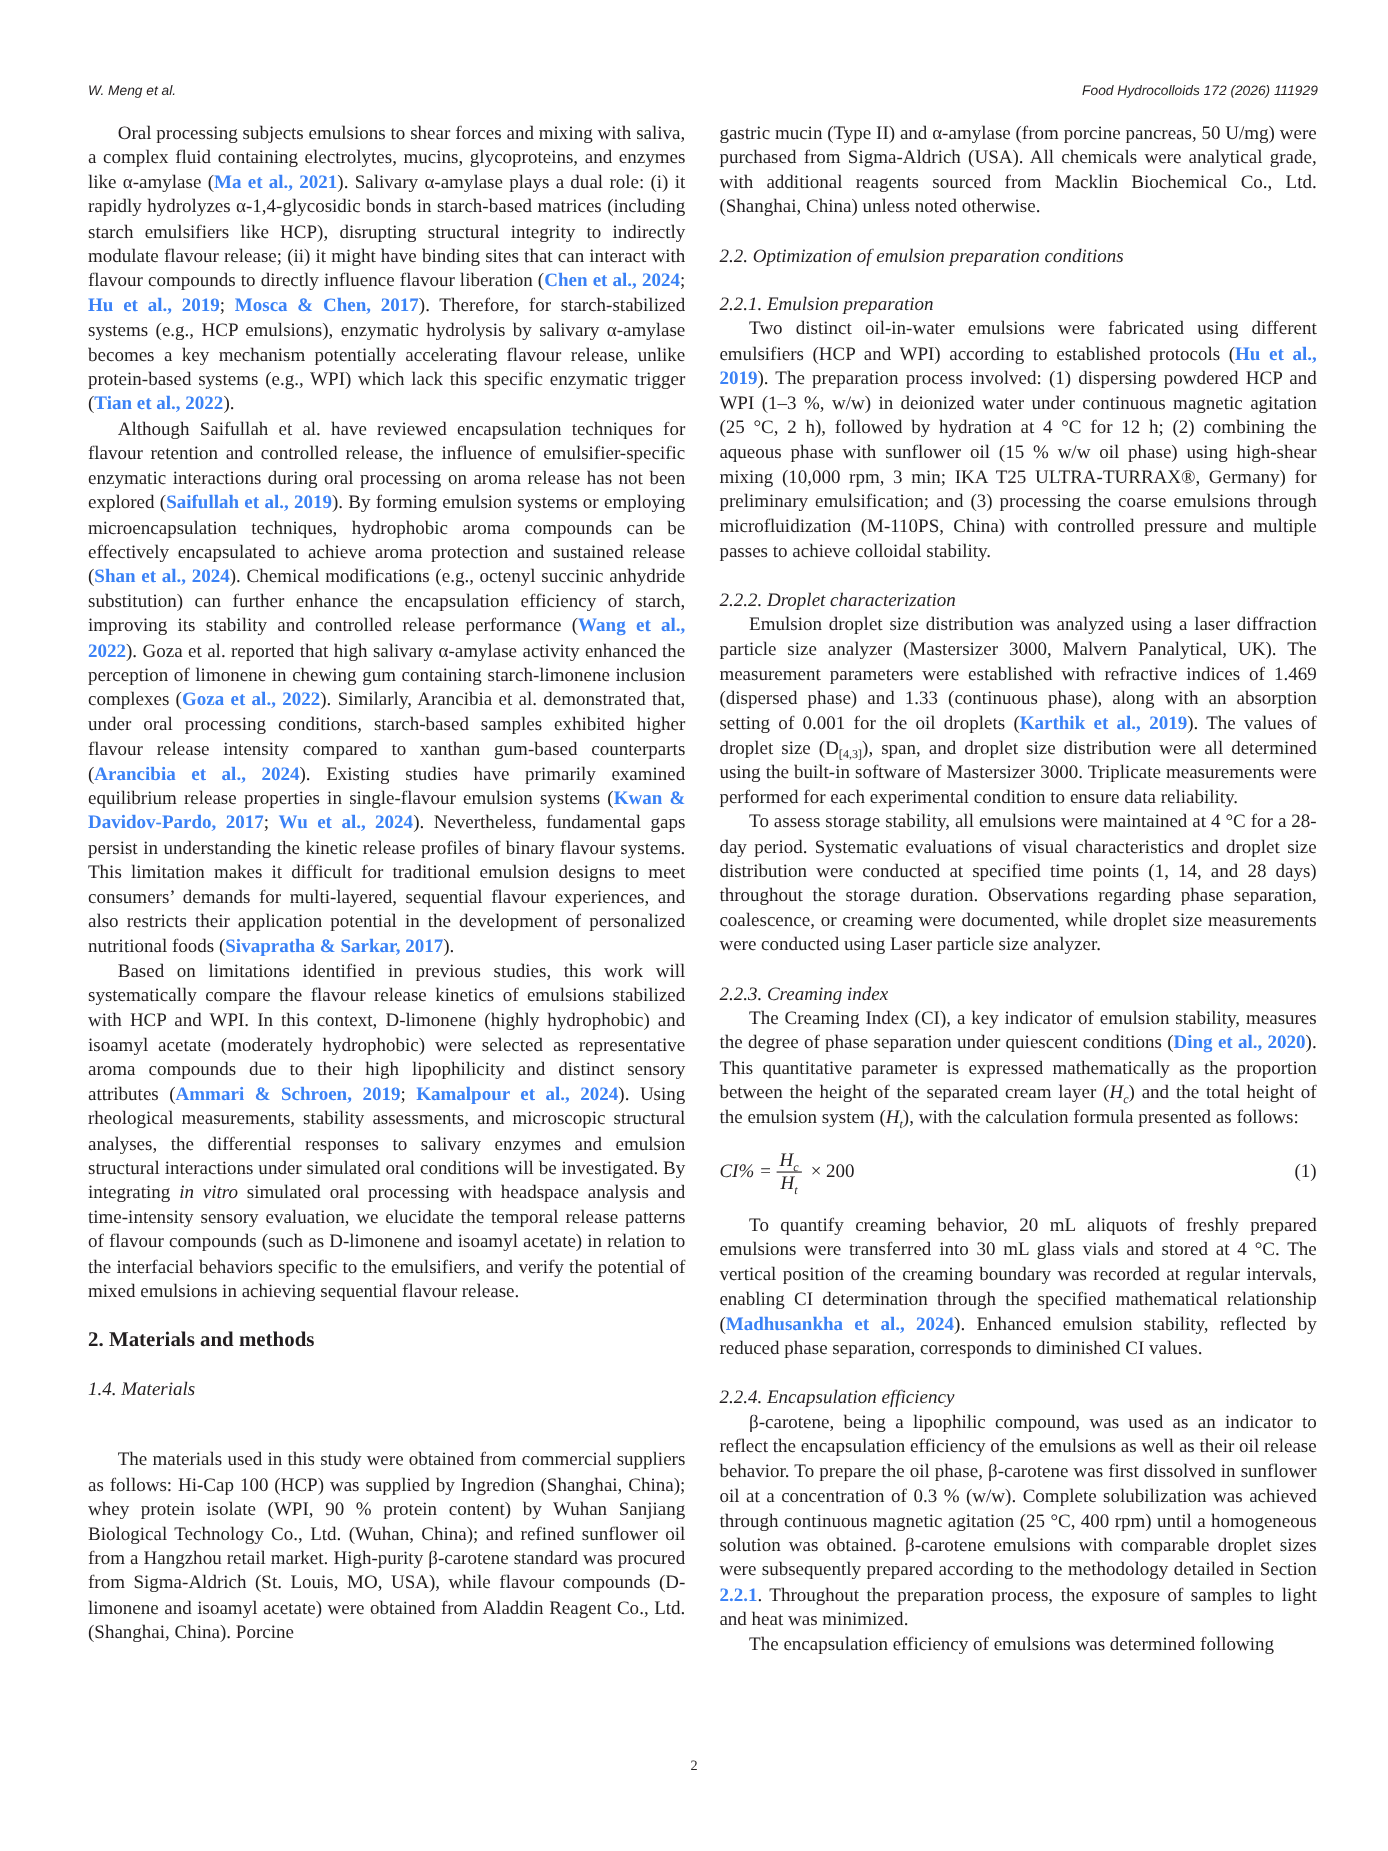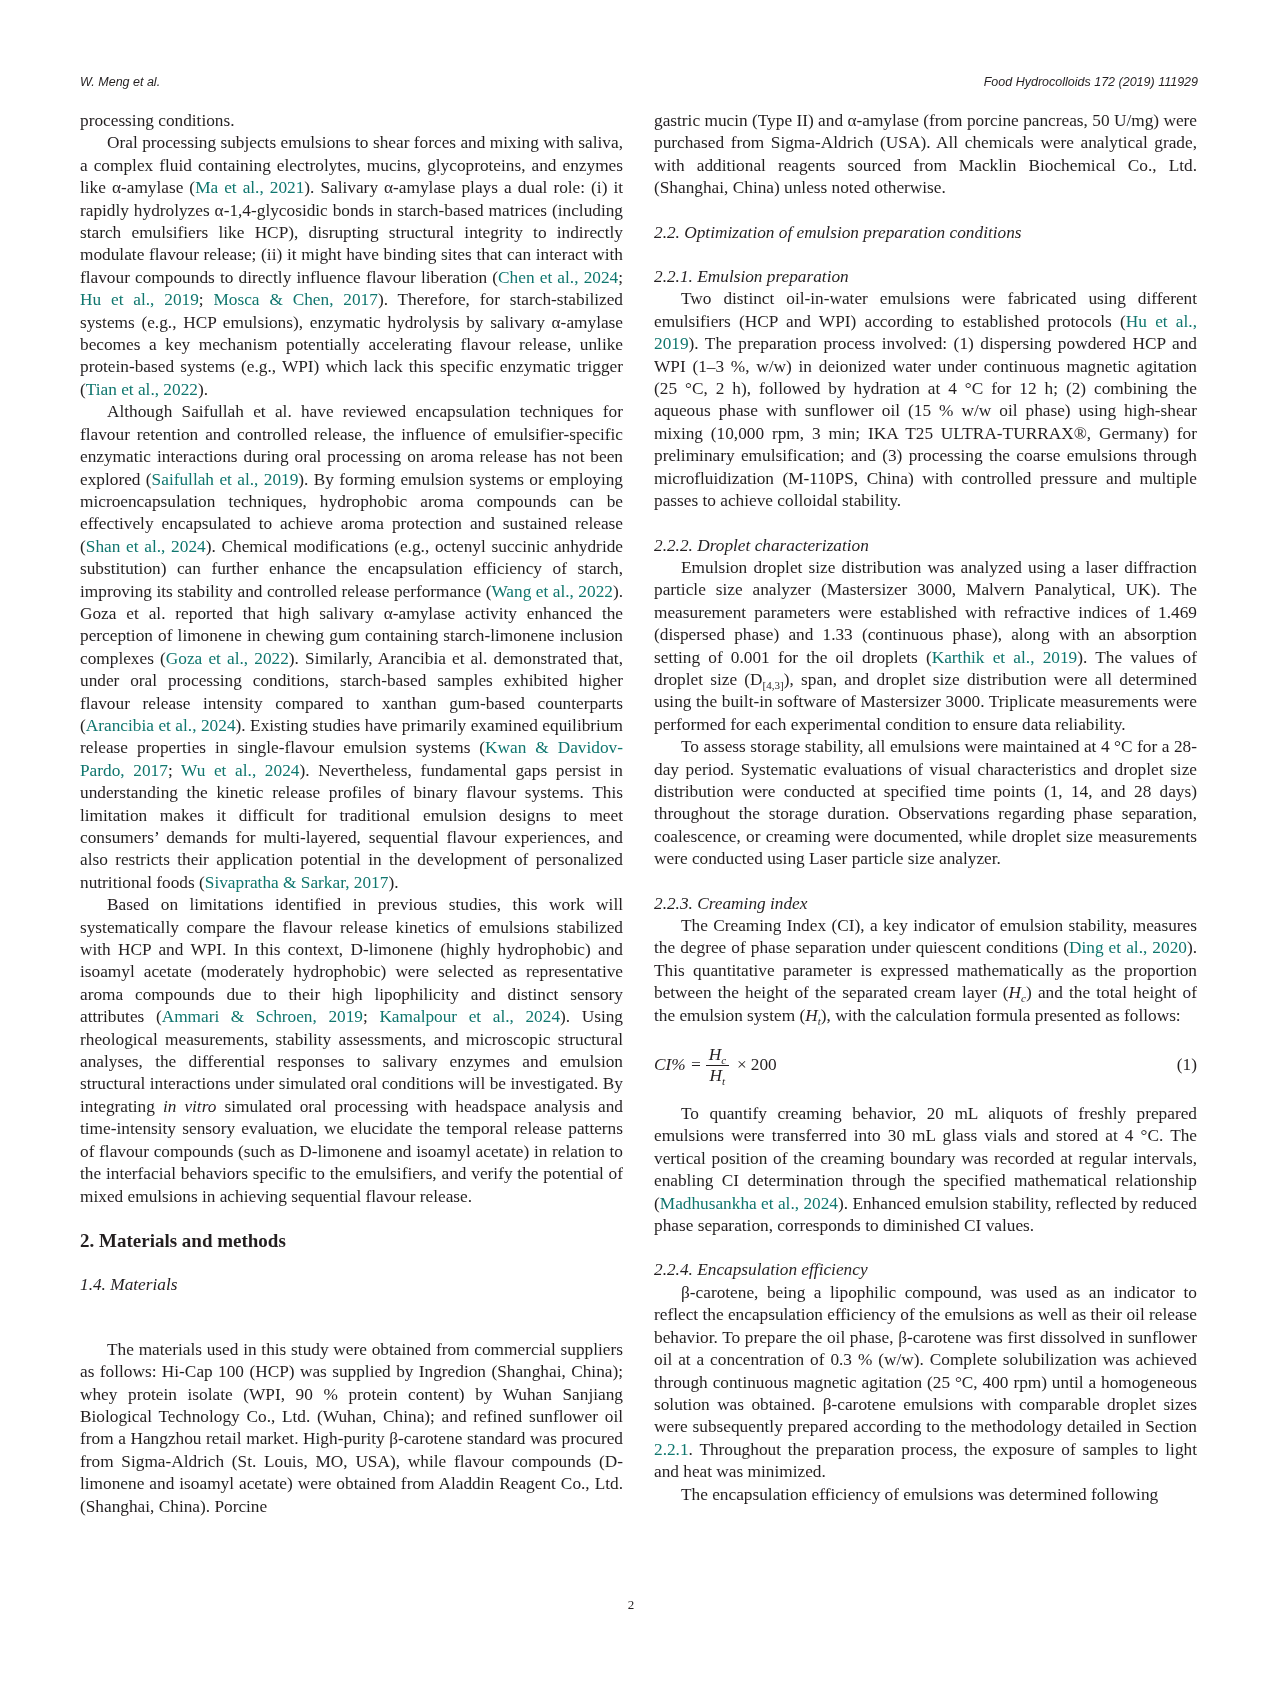--- a/index.html
+++ b/index.html
@@ -8,21 +8,21 @@
   .running-head { position: absolute; top: 75px; font-family: Liberation Sans, sans-serif;
          font-style: italic; font-size: 12.5px; color: #231f20; }
   .rh-left { left: 80px; }
   .rh-right { right: 64px; }
   .col { position: absolute; top: 110px; width: 543px; font-family: "Liberation Serif", serif;
          font-size: 17.3px; line-height: 22.4px; text-align: justify; hyphens: auto; }
   .col-left { left: 80px; }
   .col-right { left: 654px; }
   p { margin: 0; }
   p.indent { text-indent: 27px; }
-  .link { color: #0f766e; }
+  .link { color: #3b82f6; font-weight: bold; }
   .sec-h { font-weight: bold; font-size: 19px; margin: 22px 0 22px 0; }
   .sub-h { font-style: italic; margin: 0; }
   .subsub-h { font-style: italic; margin: 0; }
   .gap-lg { height: 22px; }
   .gap-md { height: 20px; }
   .eq-row { display: flex; align-items: center; justify-content: space-between; margin: 14px 0 14px 0; height: 48px; }
   .eq { display: flex; align-items: center; font-style: italic; }
   .frac { display: inline-flex; flex-direction: column; align-items: center; margin: 0 4px; line-height: 20px; }
   .frac .num { border-bottom: 1px solid #231f20; padding: 0 3px; }
   .frac .den { padding: 0 3px; }
@@ -30,24 +30,23 @@
   .upright { font-style: normal; }
   .eq-no { font-style: normal; }
   .page-number { position: absolute; top: 1597px; left: 0; width: 1262px; text-align: center;
          font-family: "Liberation Serif", serif; font-size: 13px; }
   sub { font-size: 11px; line-height: 0; }
 </style>
 </head>
 <body>
 
 <div class="running-head rh-left">W. Meng et al.</div>
-<div class="running-head rh-right">Food Hydrocolloids 172 (2019) 111929</div>
+<div class="running-head rh-right">Food Hydrocolloids 172 (2026) 111929</div>
 
 <div class="col col-left">
-  <p>processing conditions.</p>
 
   <p class="indent"><span>Oral processing subjects emulsions to shear forces and mixing with saliva, a complex fluid containing electrolytes, mucins, glycoproteins, and enzymes like α-amylase (</span><span class="link">Ma et al., 2021</span><span>). Salivary α-amylase plays a dual role: (i) it rapidly hydrolyzes α-1,4-glycosidic bonds in starch-based matrices (including starch emulsifiers like HCP), disrupting structural integrity to indirectly modulate flavour release; (ii) it might have binding sites that can interact with flavour compounds to directly influence flavour liberation (</span><span class="link">Chen et al., 2024</span><span>; </span><span class="link">Hu et al., 2019</span><span>; </span><span class="link">Mosca &amp; Chen, 2017</span><span>). Therefore, for starch-stabilized systems (e.g., HCP emulsions), enzymatic hydrolysis by salivary α-amylase becomes a key mechanism potentially accelerating flavour release, unlike protein-based systems (e.g., WPI) which lack this specific enzymatic trigger (</span><span class="link">Tian et al., 2022</span><span>).</span></p>
 
   <p class="indent"><span>Although Saifullah et al. have reviewed encapsulation techniques for flavour retention and controlled release, the influence of emulsifier-specific enzymatic interactions during oral processing on aroma release has not been explored (</span><span class="link">Saifullah et al., 2019</span><span>). By forming emulsion systems or employing microencapsulation techniques, hydrophobic aroma compounds can be effectively encapsulated to achieve aroma protection and sustained release (</span><span class="link">Shan et al., 2024</span><span>). Chemical modifications (e.g., octenyl succinic anhydride substitution) can further enhance the encapsulation efficiency of starch, improving its stability and controlled release performance (</span><span class="link">Wang et al., 2022</span><span>). Goza et al. reported that high salivary α-amylase activity enhanced the perception of limonene in chewing gum containing starch-limonene inclusion complexes (</span><span class="link">Goza et al., 2022</span><span>). Similarly, Arancibia et al. demonstrated that, under oral processing conditions, starch-based samples exhibited higher flavour release intensity compared to xanthan gum-based counterparts (</span><span class="link">Arancibia et al., 2024</span><span>). Existing studies have primarily examined equilibrium release properties in single-flavour emulsion systems (</span><span class="link">Kwan &amp; Davidov-Pardo, 2017</span><span>; </span><span class="link">Wu et al., 2024</span><span>). Nevertheless, fundamental gaps persist in understanding the kinetic release profiles of binary flavour systems. This limitation makes it difficult for traditional emulsion designs to meet consumers’ demands for multi-layered, sequential flavour experiences, and also restricts their application potential in the development of personalized nutritional foods (</span><span class="link">Sivapratha &amp; Sarkar, 2017</span><span>).</span></p>
 
   <p class="indent"><span>Based on limitations identified in previous studies, this work will systematically compare the flavour release kinetics of emulsions stabilized with HCP and WPI. In this context, D-limonene (highly hydrophobic) and isoamyl acetate (moderately hydrophobic) were selected as representative aroma compounds due to their high lipophilicity and distinct sensory attributes (</span><span class="link">Ammari &amp; Schroen, 2019</span><span>; </span><span class="link">Kamalpour et al., 2024</span><span>). Using rheological measurements, stability assessments, and microscopic structural analyses, the differential responses to salivary enzymes and emulsion structural interactions under simulated oral conditions will be investigated. By integrating </span><i>in vitro</i><span> simulated oral processing with headspace analysis and time-intensity sensory evaluation, we elucidate the temporal release patterns of flavour compounds (such as D-limonene and isoamyl acetate) in relation to the interfacial behaviors specific to the emulsifiers, and verify the potential of mixed emulsions in achieving sequential flavour release.</span></p>
 
   <div class="sec-h">2.  Materials and methods</div>
   <div class="sub-h">1.4.  Materials</div>
   <div class="gap-lg"></div>

